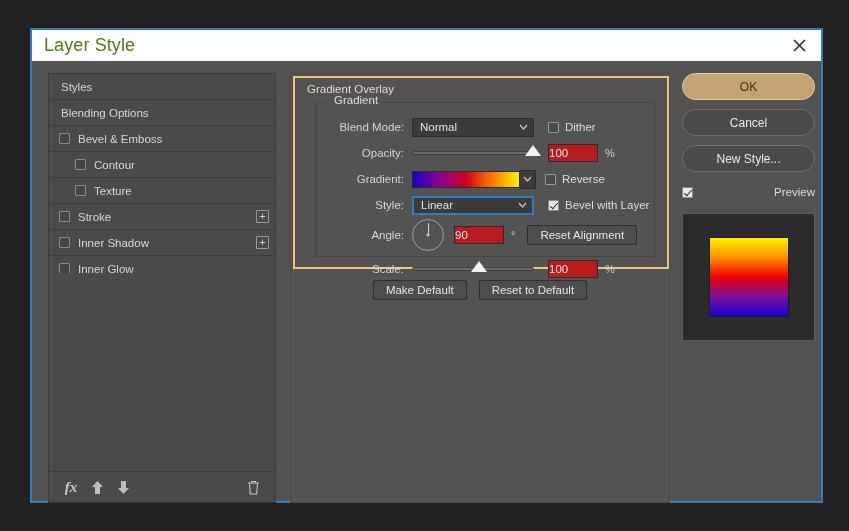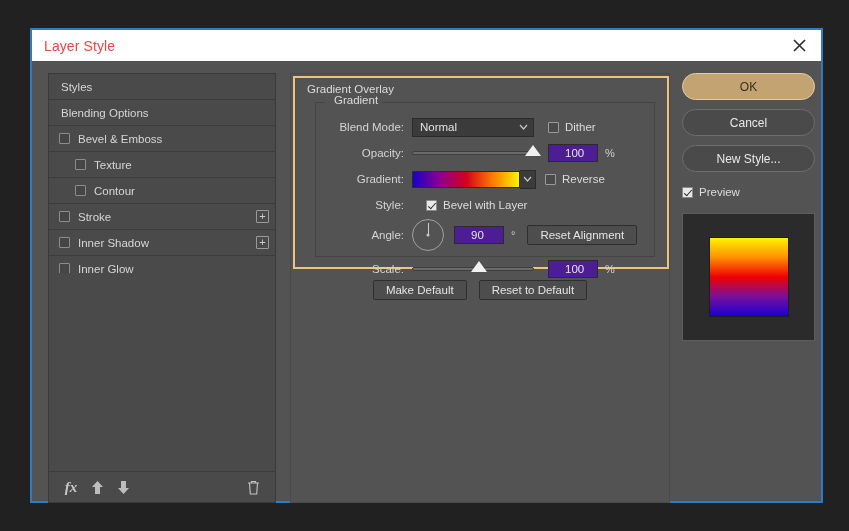--- a/index.html
+++ b/index.html
@@ -22,22 +22,22 @@
   }
   #titlebar {
     height: 31px;
     background: #ffffff;
     display: flex;
     align-items: center;
     padding: 0 6px 0 12px;
     flex: none;
   }
   #title-text {
-    font-size: 14px;
-    color: #ef4444;
+    font-size: 18px;
+    color: #4d7c0f;
     letter-spacing: .1px;
     flex: 1;
   }
   #close-btn {
     width: 32px; height: 27px;
     display: flex; align-items: center; justify-content: center;
     cursor: pointer;
   }
   #close-btn svg { display: block; }
 
@@ -192,27 +192,27 @@
     cursor: pointer;
     position: relative;
     gap: 47px;
   }
   .select.focused { border: 2px solid #2d7cc4; }
   .select .sel-val { flex: 1; white-space: nowrap; }
   .caret { width: 12px; display: flex; align-items: center; justify-content: center; }
 
   .numfield {
     width: 50px; height: 18px;
-    background: #4c1d95;
+    background: #b91c1c;
     border: 1px solid #2b2b2b;
     color: #e6e6e6;
     font-size: 11.5px;
     display: flex;
     align-items: center;
-    padding-left: 16px;
+    padding-left: 0;
     flex: none;
   }
   .unit { font-size: 11px; color: #d0d0d0; margin-left: 7px; }
 
   .slider-track {
     height: 4px;
     background: #6b6b6b;
     border: 1px solid #3e3e3e;
     border-radius: 2px;
     position: relative;
@@ -333,21 +333,21 @@
     margin-bottom: 9px;
   }
   .rbtn.primary {
     background: #c3a372;
     border-color: #e6cd9e;
     color: #3a3118;
   }
   #preview-row {
     display: flex;
     align-items: center;
-    justify-content: flex-start;
+    justify-content: space-between;
     height: 22px;
     margin-bottom: 10px;
     cursor: pointer;
   }
   #preview-box {
     width: 133px; height: 128px;
     background: #2b2b2b;
     border: 1px solid #5d5d5d;
     display: flex;
     align-items: center;
@@ -384,25 +384,25 @@
           </div>
           <div class="srow plain">
             <span class="slabel">Blending Options</span>
           </div>
           <div class="srow">
             <span class="cbox"></span>
             <span class="slabel">Bevel &amp; Emboss</span>
           </div>
           <div class="srow sub">
             <span class="cbox"></span>
-            <span class="slabel">Texture</span>
+            <span class="slabel">Contour</span>
           </div>
           <div class="srow sub">
             <span class="cbox"></span>
-            <span class="slabel">Contour</span>
+            <span class="slabel">Texture</span>
           </div>
           <div class="srow">
             <span class="cbox"></span>
             <span class="slabel">Stroke</span>
             <span class="plusbox">+</span>
           </div>
           <div class="srow">
             <span class="cbox"></span>
             <span class="slabel">Inner Shadow</span>
             <span class="plusbox">+</span>
@@ -479,20 +479,28 @@
               </svg>
             </div>
             <div class="chk-wrap" style="margin-left:9px;">
               <span class="chk"></span>
               <span class="chk-label">Reverse</span>
             </div>
           </div>
 
           <div class="frow" style="top:92px;">
             <div class="flabel">Style:</div>
+            <div class="select focused" style="width:122px;">
+              <span class="sel-val">Linear</span>
+              <span class="caret">
+                <svg width="9" height="6" viewBox="0 0 9 6">
+                  <path d="M1 1 L4.5 5 L8 1" stroke="#c6c6c6" stroke-width="1.2" fill="none"></path>
+                </svg>
+              </span>
+            </div>
             <div class="chk-wrap" style="margin-left:14px;">
               <span class="chk on"></span>
               <span class="chk-label">Bevel with Layer</span>
             </div>
           </div>
 
           <div class="frow" style="top:116px; height:34px;">
             <div class="flabel">Angle:</div>
             <div id="angle-dial">
               <div id="angle-needle"></div>

